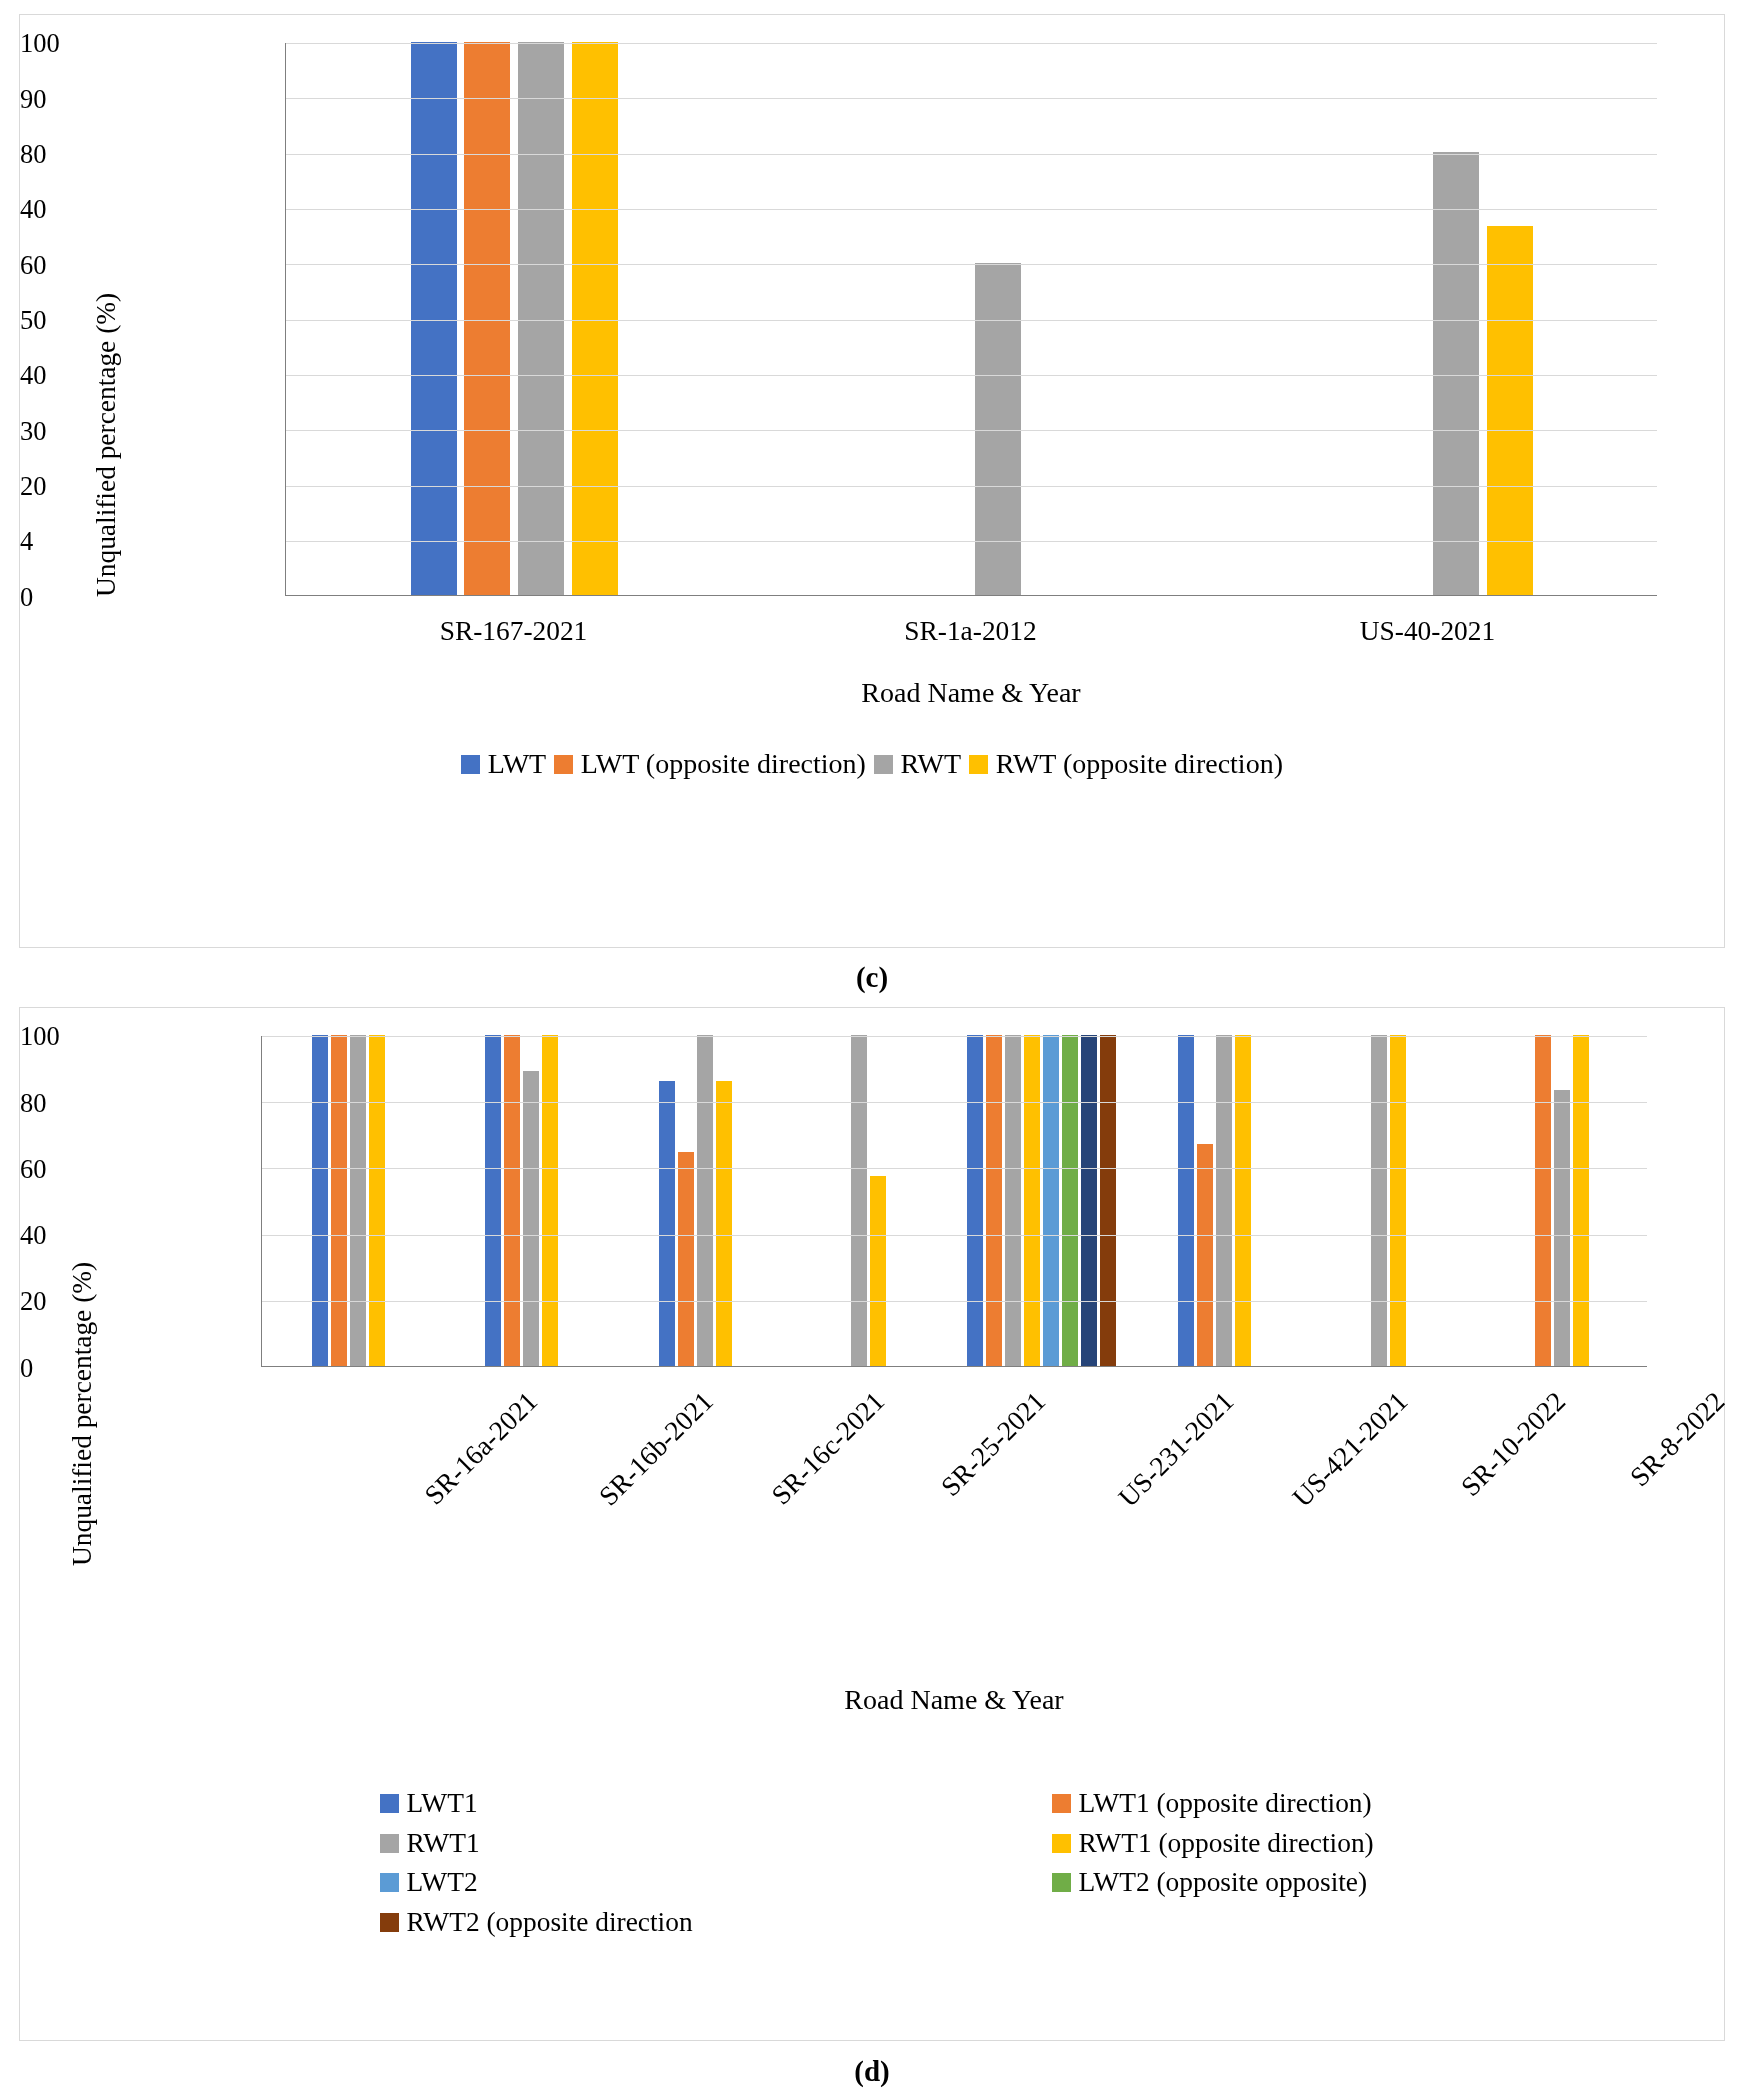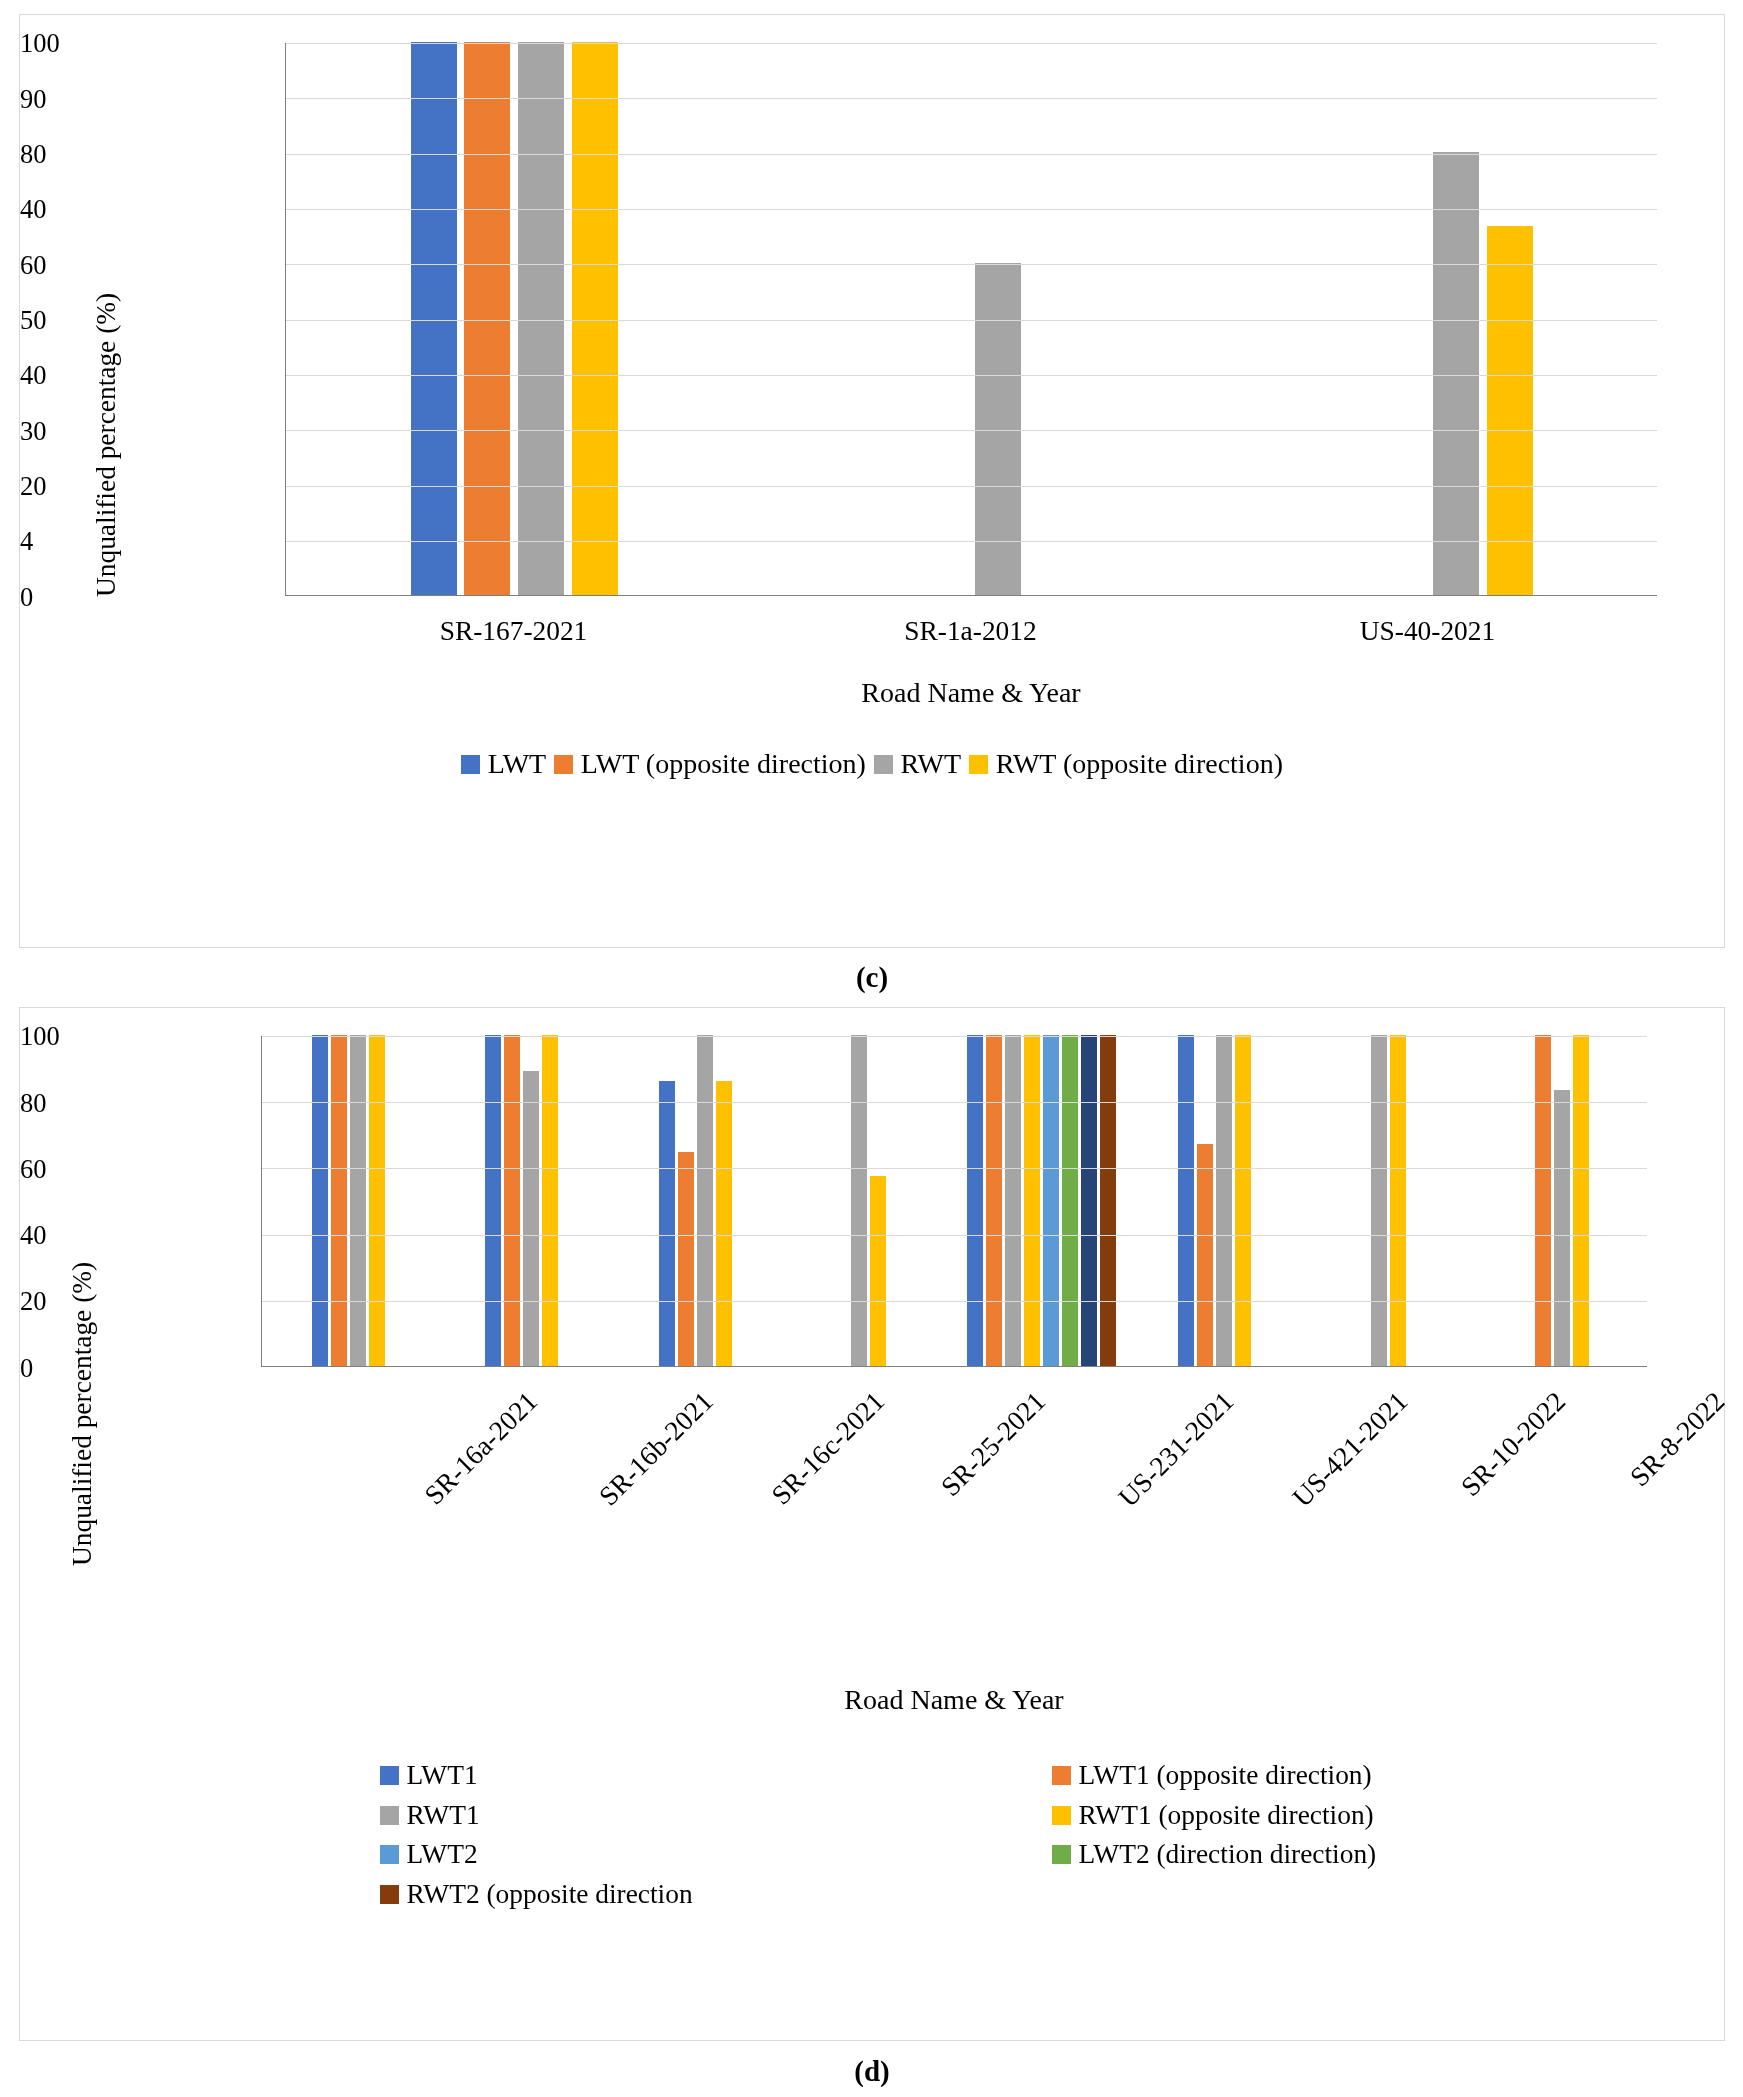--- a/index.html
+++ b/index.html
@@ -296,21 +296,21 @@
           <div class="xtick-rot" style="left: 356px; top: 378px;">SR-16a-2021</div>
           <div class="xtick-rot" style="left: 530px; top: 378px;">SR-16b-2021</div>
           <div class="xtick-rot" style="left: 703px; top: 378px;">SR-16c-2021</div>
           <div class="xtick-rot" style="left: 876px; top: 378px;">SR-25-2021</div>
           <div class="xtick-rot" style="left: 1049px; top: 378px;">US-231-2021</div>
           <div class="xtick-rot" style="left: 1223px; top: 378px;">US-421-2021</div>
           <div class="xtick-rot" style="left: 1396px; top: 378px;">SR-10-2022</div>
           <div class="xtick-rot" style="left: 1569px; top: 378px;">SR-8-2022</div>
         </div>
       <div class="xlabel" id="xlabel-d" style="left: 241px; width: 1386px; top: 676px;">Road Name &amp; Year</div>
-      <div class="legend-d" id="legend-d" style="top: 752px;">
+      <div class="legend-d" id="legend-d" style="top: 780px;">
           <div class="legend-item">
             <span class="swatch" style="background: rgb(68, 114, 196);"></span>
             <span>LWT1</span>
           </div>
           <div class="legend-item">
             <span class="swatch" style="background: rgb(237, 125, 49);"></span>
             <span>LWT1 (opposite direction)</span>
           </div>
           <div class="legend-item">
             <span class="swatch" style="background: rgb(165, 165, 165);"></span>
@@ -319,21 +319,21 @@
           <div class="legend-item">
             <span class="swatch" style="background: rgb(255, 192, 0);"></span>
             <span>RWT1 (opposite direction)</span>
           </div>
           <div class="legend-item">
             <span class="swatch" style="background: rgb(91, 155, 213);"></span>
             <span>LWT2</span>
           </div>
           <div class="legend-item">
             <span class="swatch" style="background: rgb(112, 173, 71);"></span>
-            <span>LWT2 (direction direction)</span>
+            <span>LWT2 (opposite opposite)</span>
           </div>
           <div class="legend-item">
             <span class="swatch" style="background: rgb(132, 60, 12);"></span>
             <span>RWT2 (opposite direction</span>
           </div>
         </div>
     </div>
   </div>
   <div class="panel-caption">(d)</div>
 

